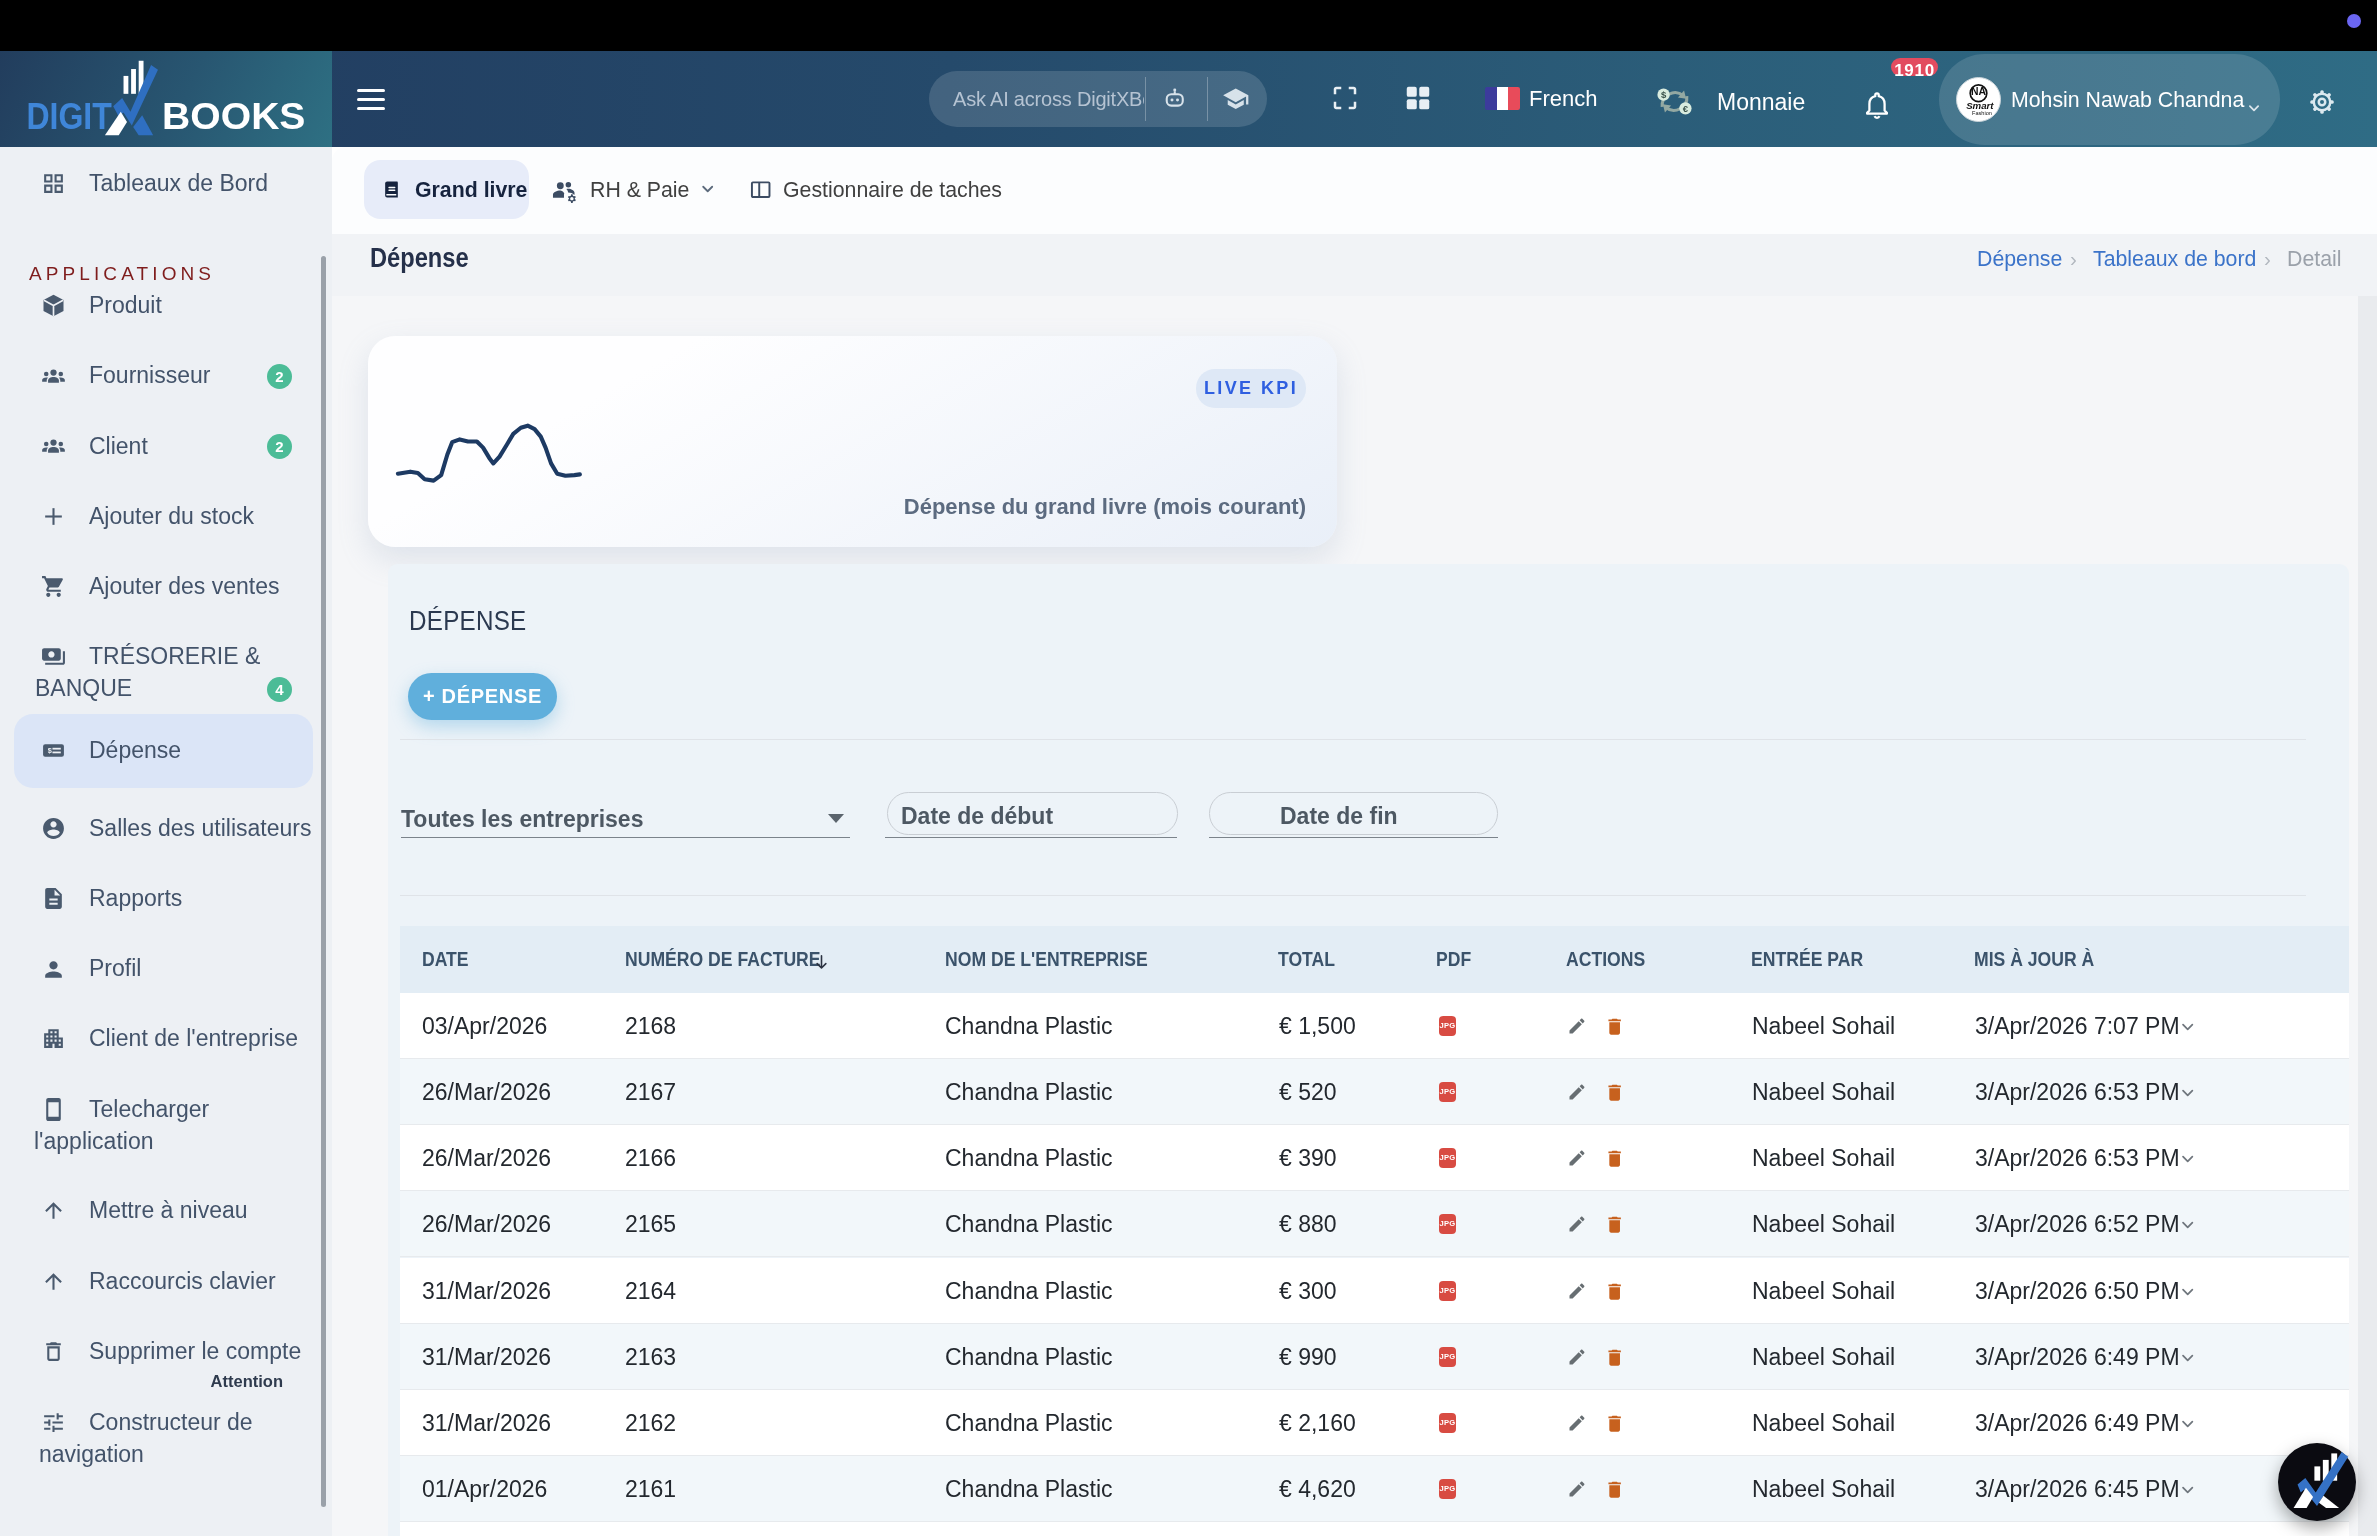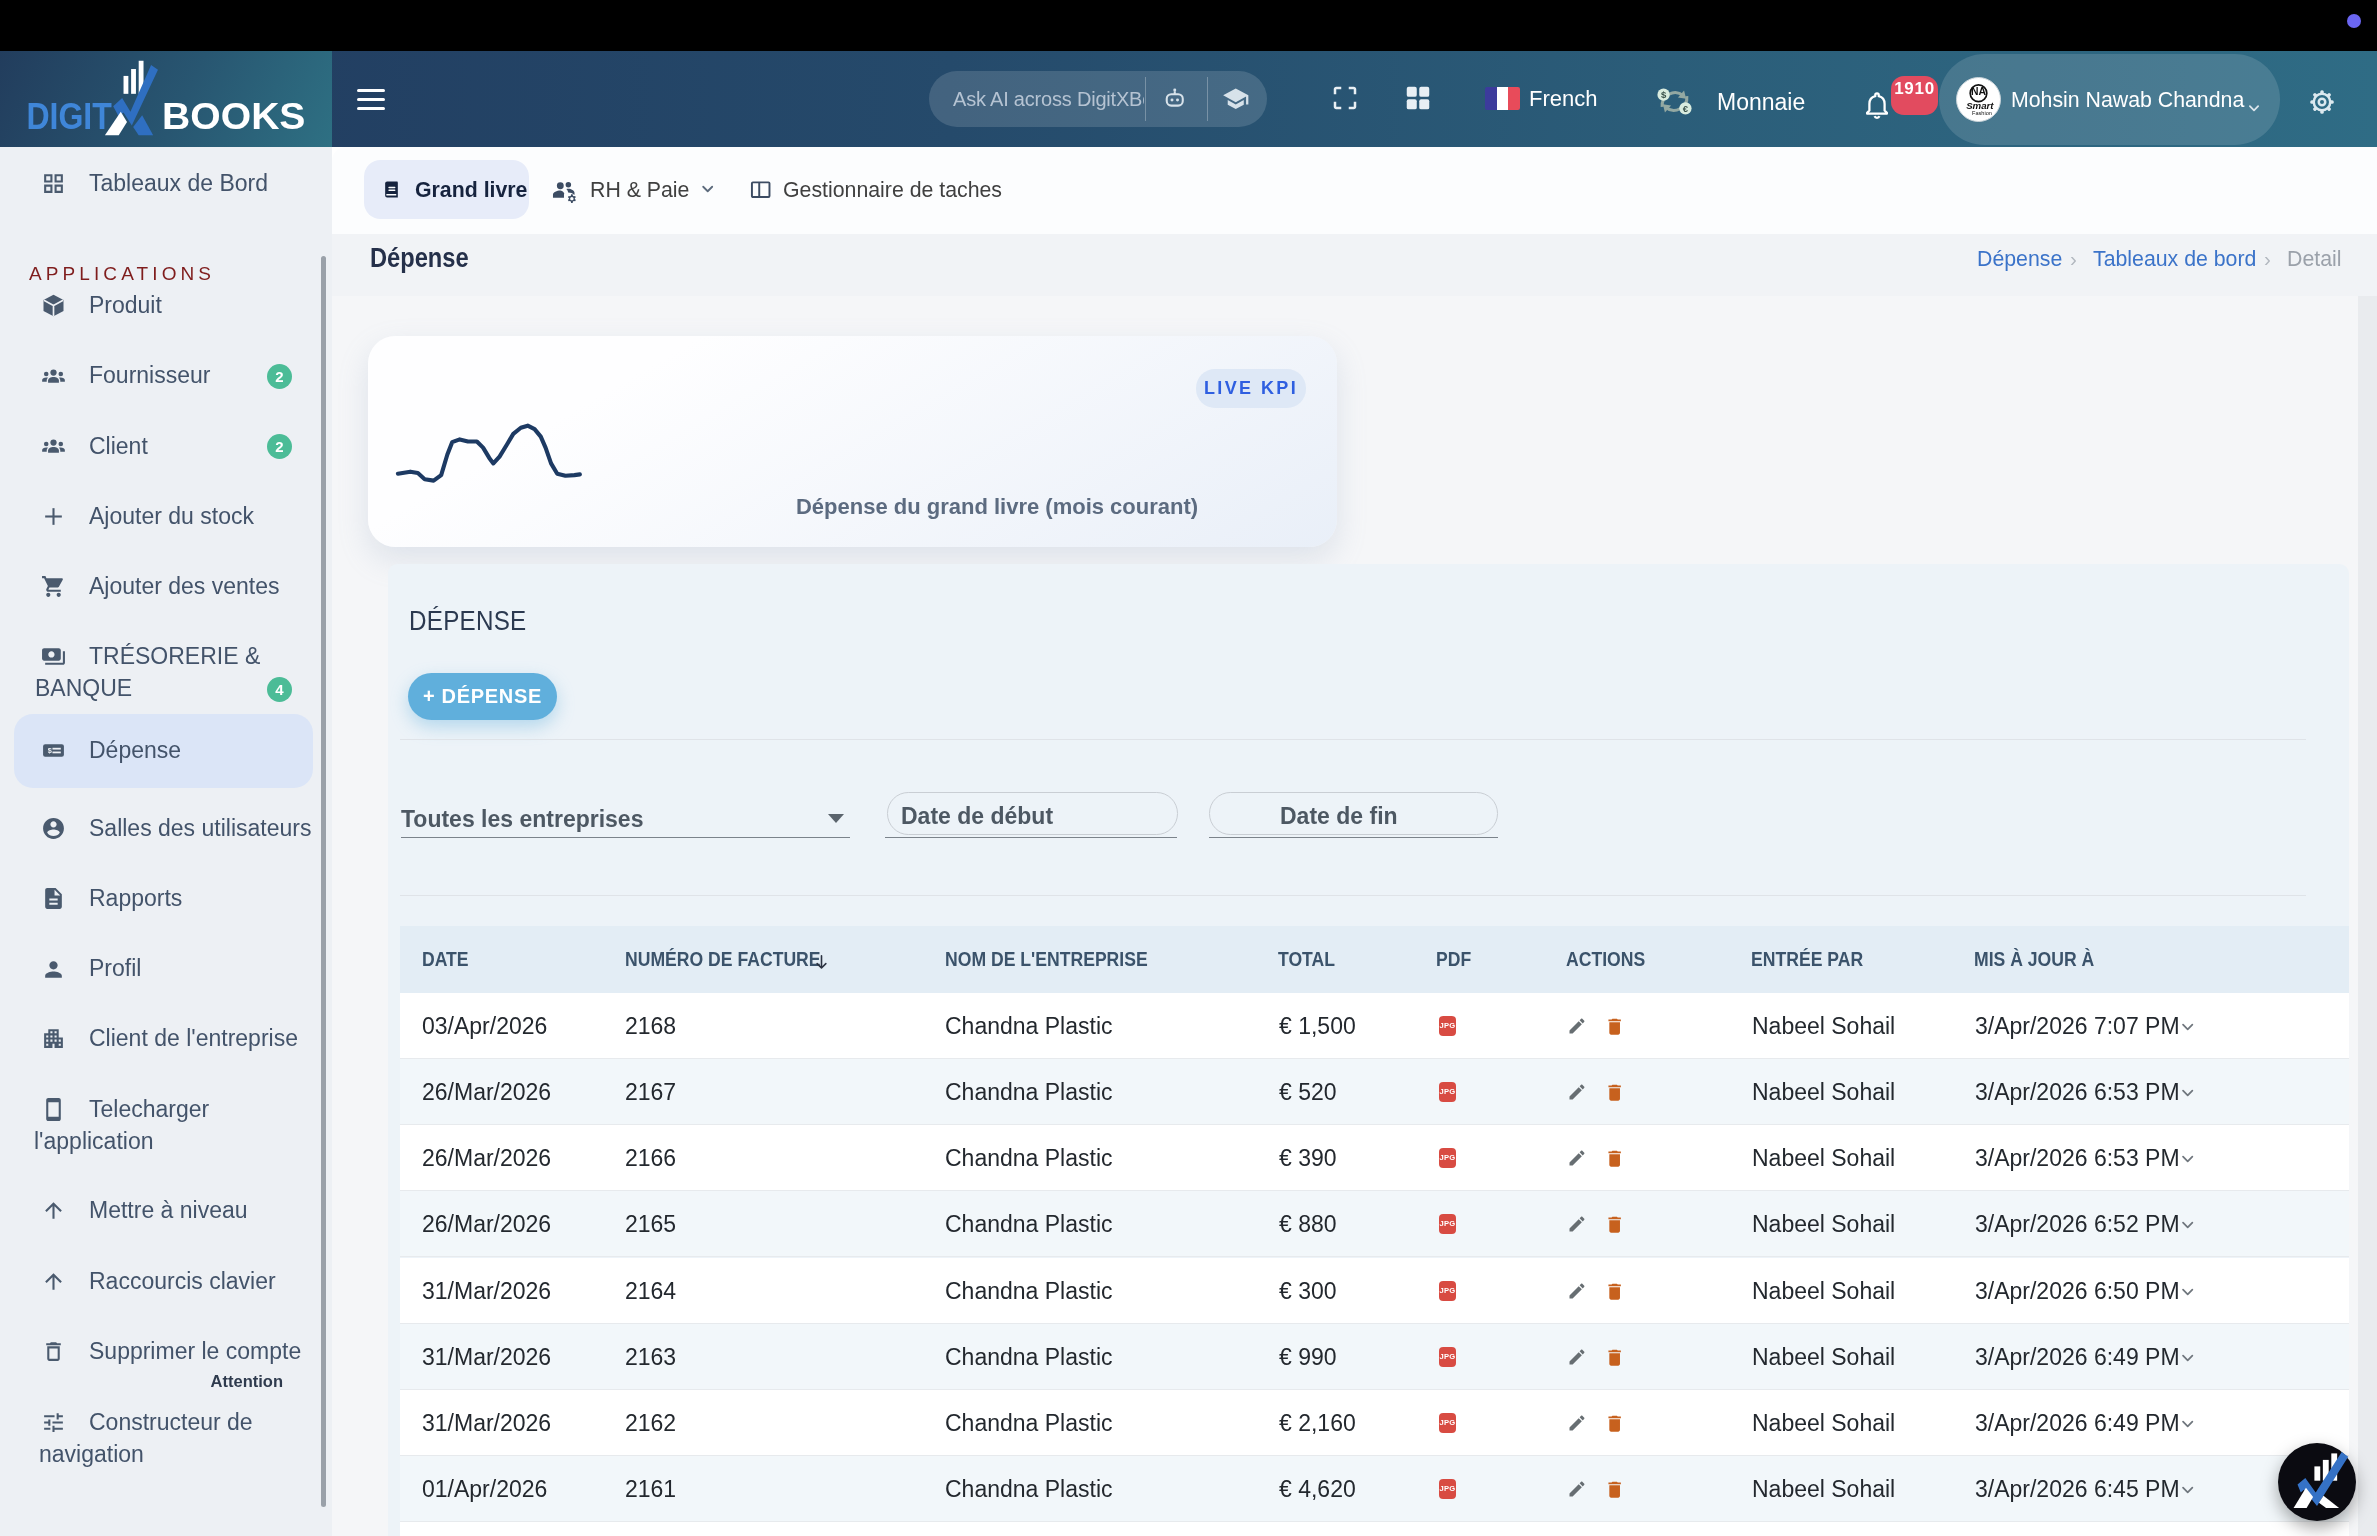--- a/index.html
+++ b/index.html
@@ -8,41 +8,41 @@
 #topdot { left:2347px; top:13.8px; width:14.4px; height:14.4px; border-radius:50%; background:#6b66f2; }
 #header { left:0; top:51px; width:2377px; height:96px; background:linear-gradient(90deg,#213a5e 0%,#254a6b 40%,#2b5d79 70%,#2f6c85 100%); }
 #logobox { left:0; top:51px; width:332px; height:96px; background:linear-gradient(115deg,#223d5d 0%,#285671 55%,#2e7083 100%); }
 .hline { left:357px; width:28px; height:3.1px; border-radius:2.1px; background:#fff; }
 #searchpill { left:929px; top:71px; width:338px; height:56px; border-radius:28px; background:rgba(255,255,255,0.14); }
 #searchtext { left:953px; top:71px; height:56px; line-height:56px; font-size:20px; letter-spacing:-0.2px; color:#b5c3d2; width:191px; overflow:hidden; white-space:nowrap; }
 .pilldiv { top:77px; width:1.4px; height:44px; background:rgba(255,255,255,0.28); }
 .htxt { color:#fff; }
 #frenchflag { left:1485px; top:87px; width:35px; height:23.4px; border-radius:2.1px; overflow:hidden; }
 #frenchflag div { position:absolute; top:0; height:23.4px; width:11.7px; }
-#badge1910 { left:1891px; top:76px; width:47px; height:39px; border-radius:13px; background:#e24b5f; color:#fff; font-weight:bold; font-size:17px; text-align:center; line-height:25.5px; letter-spacing:0.7px; }
+#badge1910 { left:1891px; top:58px; width:47px; height:18px; border-radius:13px; background:#e24b5f; color:#fff; font-weight:bold; font-size:17px; text-align:center; line-height:25.5px; letter-spacing:0.7px; }
 #userpill { left:1939px; top:54px; width:341px; height:91px; border-radius:46px; background:rgba(255,255,255,0.13); }
 #avatar { left:1956px; top:77px; width:45px; height:45px; border-radius:50%; background:#fff; border:1.4px solid #c9d4da; overflow:hidden; }
 #sidebar { left:0; top:147px; width:332px; height:1390px; background:#edf0f4; }
 #sthumb { left:321px; top:256px; width:4.8px; height:1251px; background:#9aa1a9; border-radius:2.8px; }
 .slbl { position:absolute; left:89px; font-size:23px; color:#43536a; white-space:nowrap; }
 .sbadge { position:absolute; left:267px; width:25px; height:25px; border-radius:50%; background:#4cbc97; color:#fff; font-size:15px; font-weight:bold; text-align:center; line-height:25px; }
 #tabrow { left:332px; top:147px; width:2045px; height:87px; background:#fcfdfe; border-radius:13.8px 0 0 0; }
 #tabpill { left:364px; top:160px; width:165px; height:59px; border-radius:16.5px; background:#e7ecf9; }
 .tabtxt { font-size:21.3px; color:#404040; height:87px; line-height:87px; top:147px; white-space:nowrap; }
 #titlerow { left:332px; top:234px; width:2045px; height:62px; background:#f1f3f6; }
 #pagetitle { left:370px; top:234px; height:47px; line-height:47px; font-size:27.5px; font-weight:bold; color:#25304a; transform:scaleX(0.86); transform-origin:left center; }
 .bc { top:234px; height:50px; line-height:50px; font-size:21.3px; white-space:nowrap; }
 .bcblue { color:#3b73c9; } .bcgray { color:#9ba1aa; } .bcsep { color:#b2b8bf; font-size:20.6px; }
 #content { left:332px; top:296px; width:2045px; height:1241px; background:#f5f6f8; }
 #scrollstrip { left:2358px; top:296px; width:19px; height:1241px; background:#e9ebee; }
 #kpicard { left:368px; top:336px; width:969px; height:211px; border-radius:27.5px; background:linear-gradient(150deg,#fefeff 25%,#e9eff8 100%); box-shadow:0 12.4px 31px rgba(130,150,180,0.20); }
 #livekpi { left:1196px; top:369px; width:110px; height:39px; border-radius:19px; background:#dee8f6; color:#2f5fe0; font-size:18px; font-weight:bold; letter-spacing:2.4px; text-align:center; line-height:39px; }
 #kpinum { left:826px; top:432px; width:479px; text-align:right; font-size:43px; font-weight:bold; color:#1c2940; }
 #kpinum .eur { font-size:19px; font-weight:bold; color:#3a4a66; vertical-align:3.4px; padding-right:7.6px; }
-#kpicap { left:688px; top:494px; width:618px; text-align:center; font-size:22px; font-weight:600; color:#5c6b80; }
+#kpicap { left:688px; top:494px; width:618px; text-align:right; font-size:22px; font-weight:600; color:#5c6b80; }
 #panel { left:388px; top:564px; width:1961px; height:973px; background:#edf3f8; border-radius:9.6px 9.6px 0 0; }
 #paneltitle { left:409px; top:605px; font-size:27.5px; font-weight:500; color:#2b3950; letter-spacing:0.3px; transform:scaleX(0.88); transform-origin:left center; }
 #depbtn { left:408px; top:673px; width:149px; height:47px; border-radius:24px; background:#60afdc; color:#fff; font-size:20px; font-weight:bold; letter-spacing:0.7px; text-align:center; line-height:47px; box-shadow:0 6.9px 17px rgba(96,175,220,0.4); }
 .divider { height:1.4px; background:#dfe3e8; }
 .filtxt { font-size:23px; font-weight:600; color:#4d5863; white-space:nowrap; }
 .datebox { top:792px; height:43px; border:1.4px solid #c9ced4; border-radius:21.3px; }
 .underline { top:837px; height:1.4px; background:#7b838b; }
 #thead { left:400px; top:926px; width:1949px; height:67px; background:#e3edf5; }
 .th { position:absolute; top:926px; height:67px; line-height:67px; font-size:20px; font-weight:bold; color:#3b536b; letter-spacing:0px; white-space:nowrap; transform:scaleX(0.88); transform-origin:left center; }
 .row { position:absolute; left:400px; width:1949px; height:66px; border-bottom:1.4px solid #e7eaed; }

